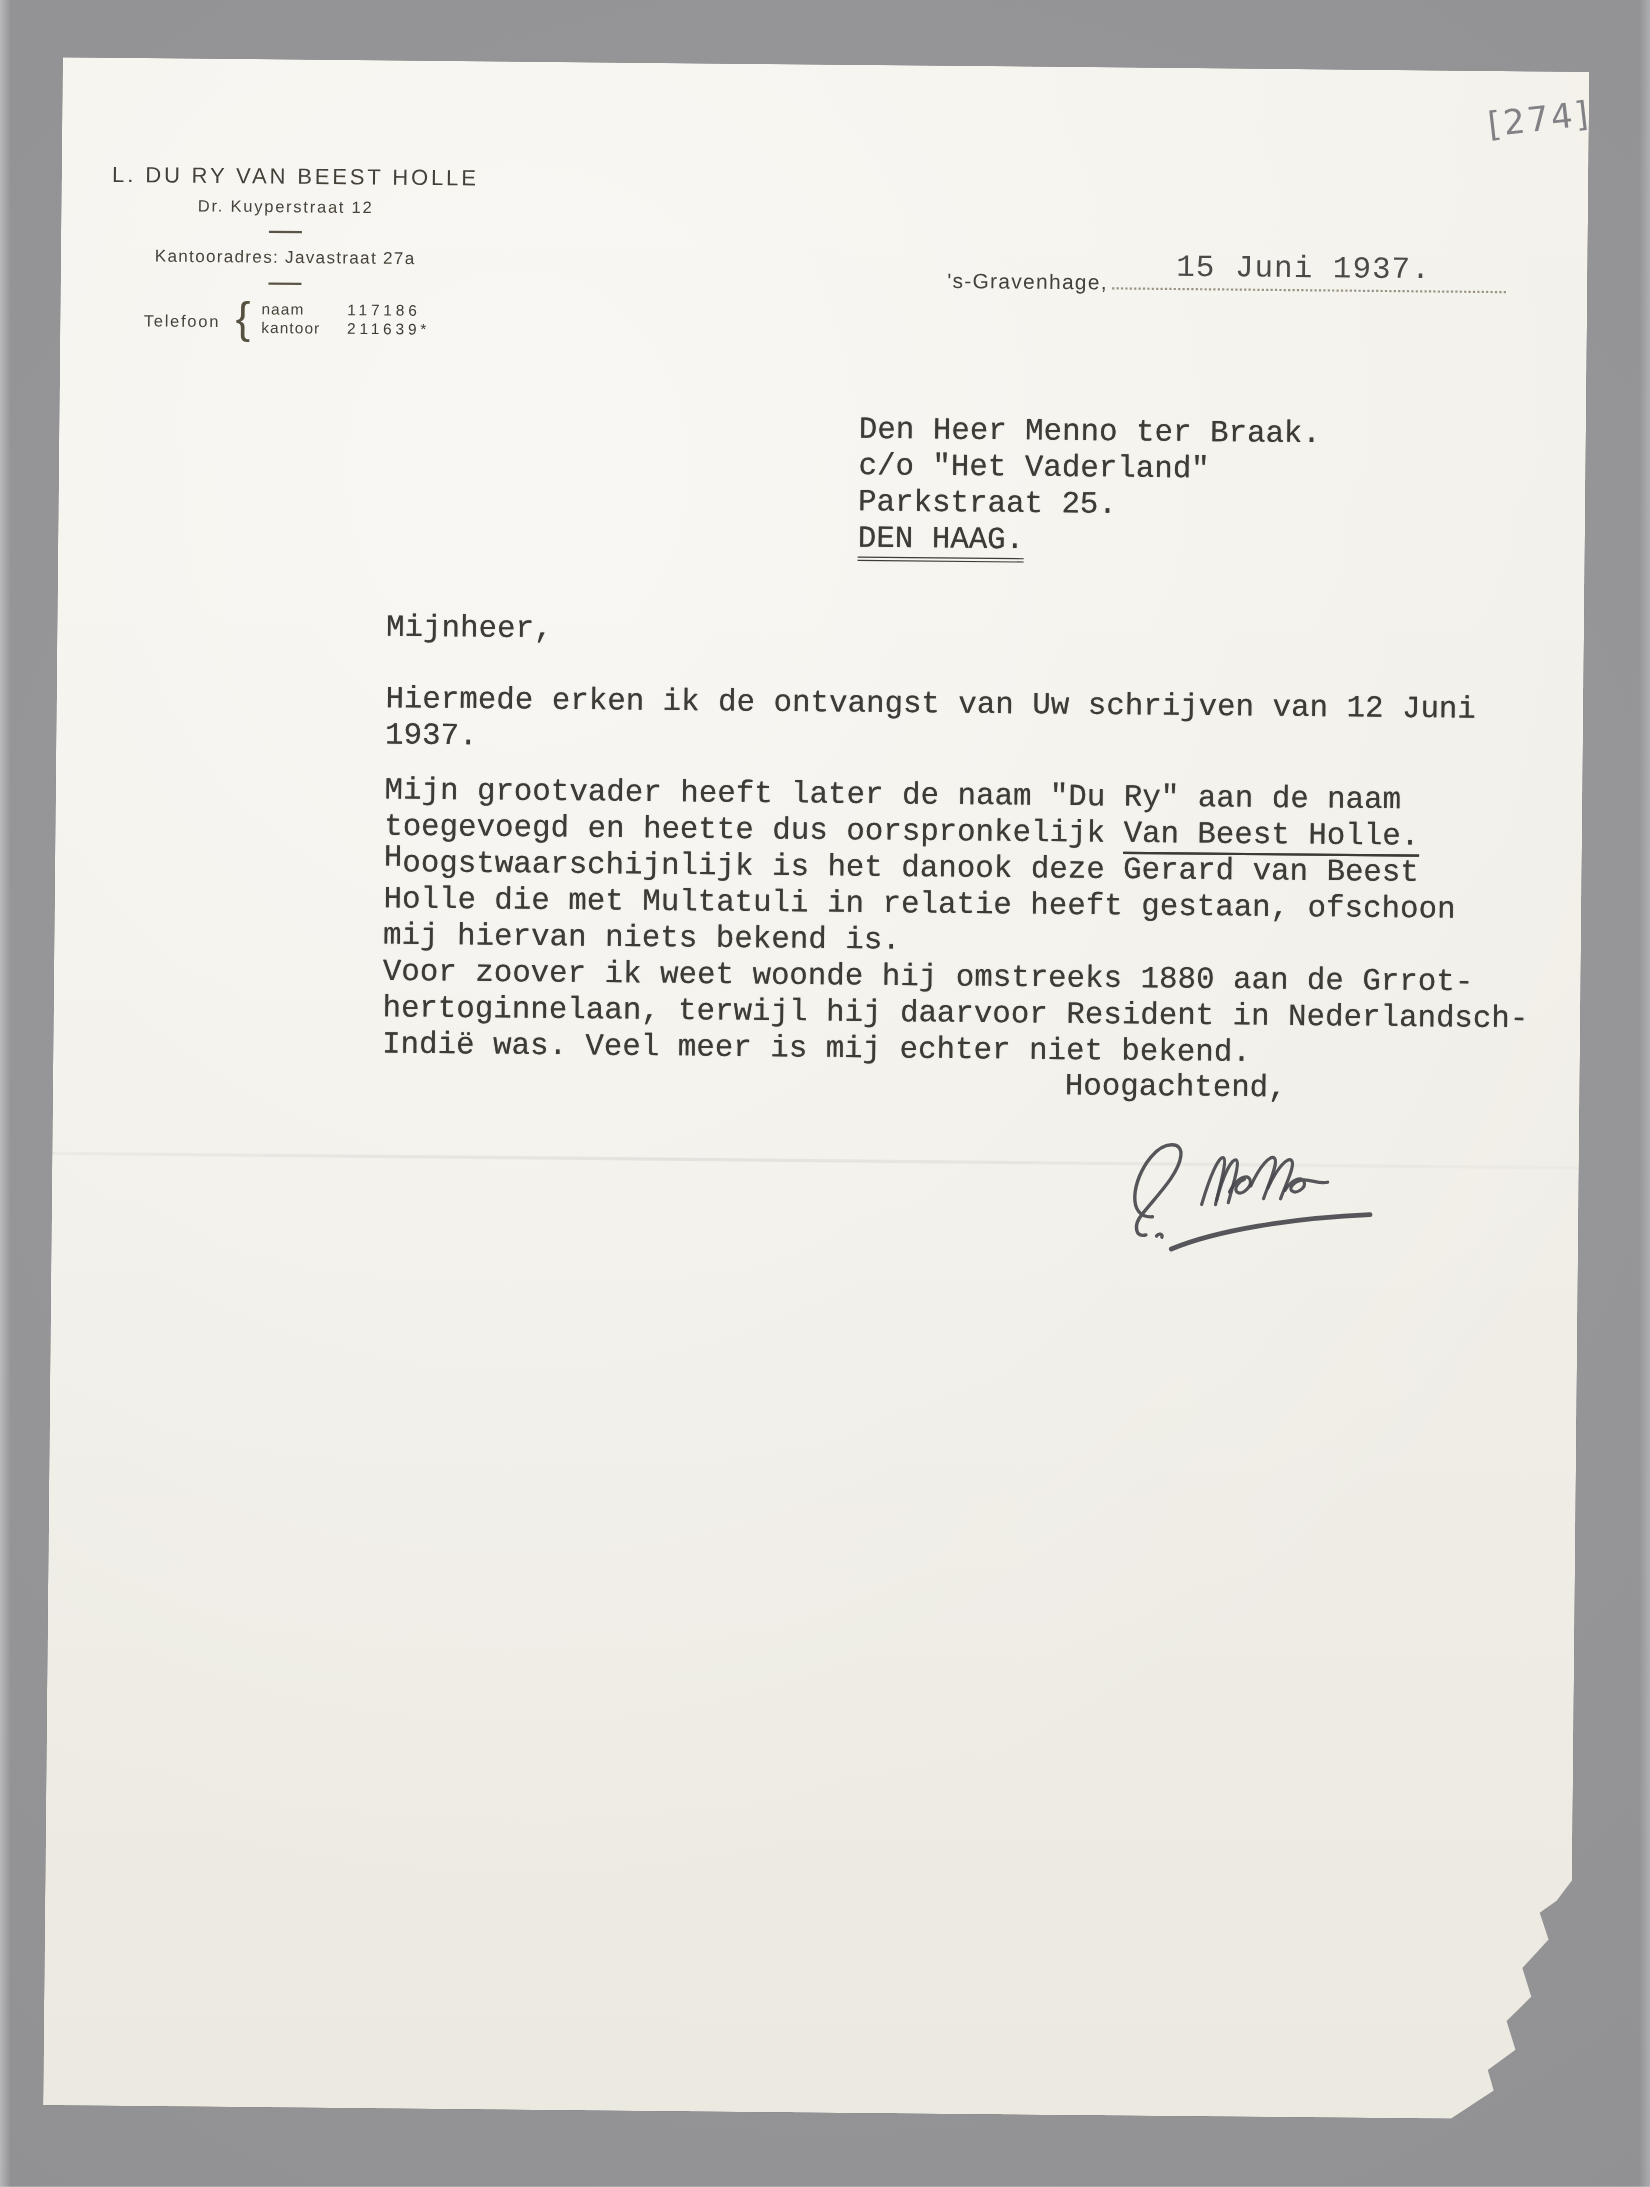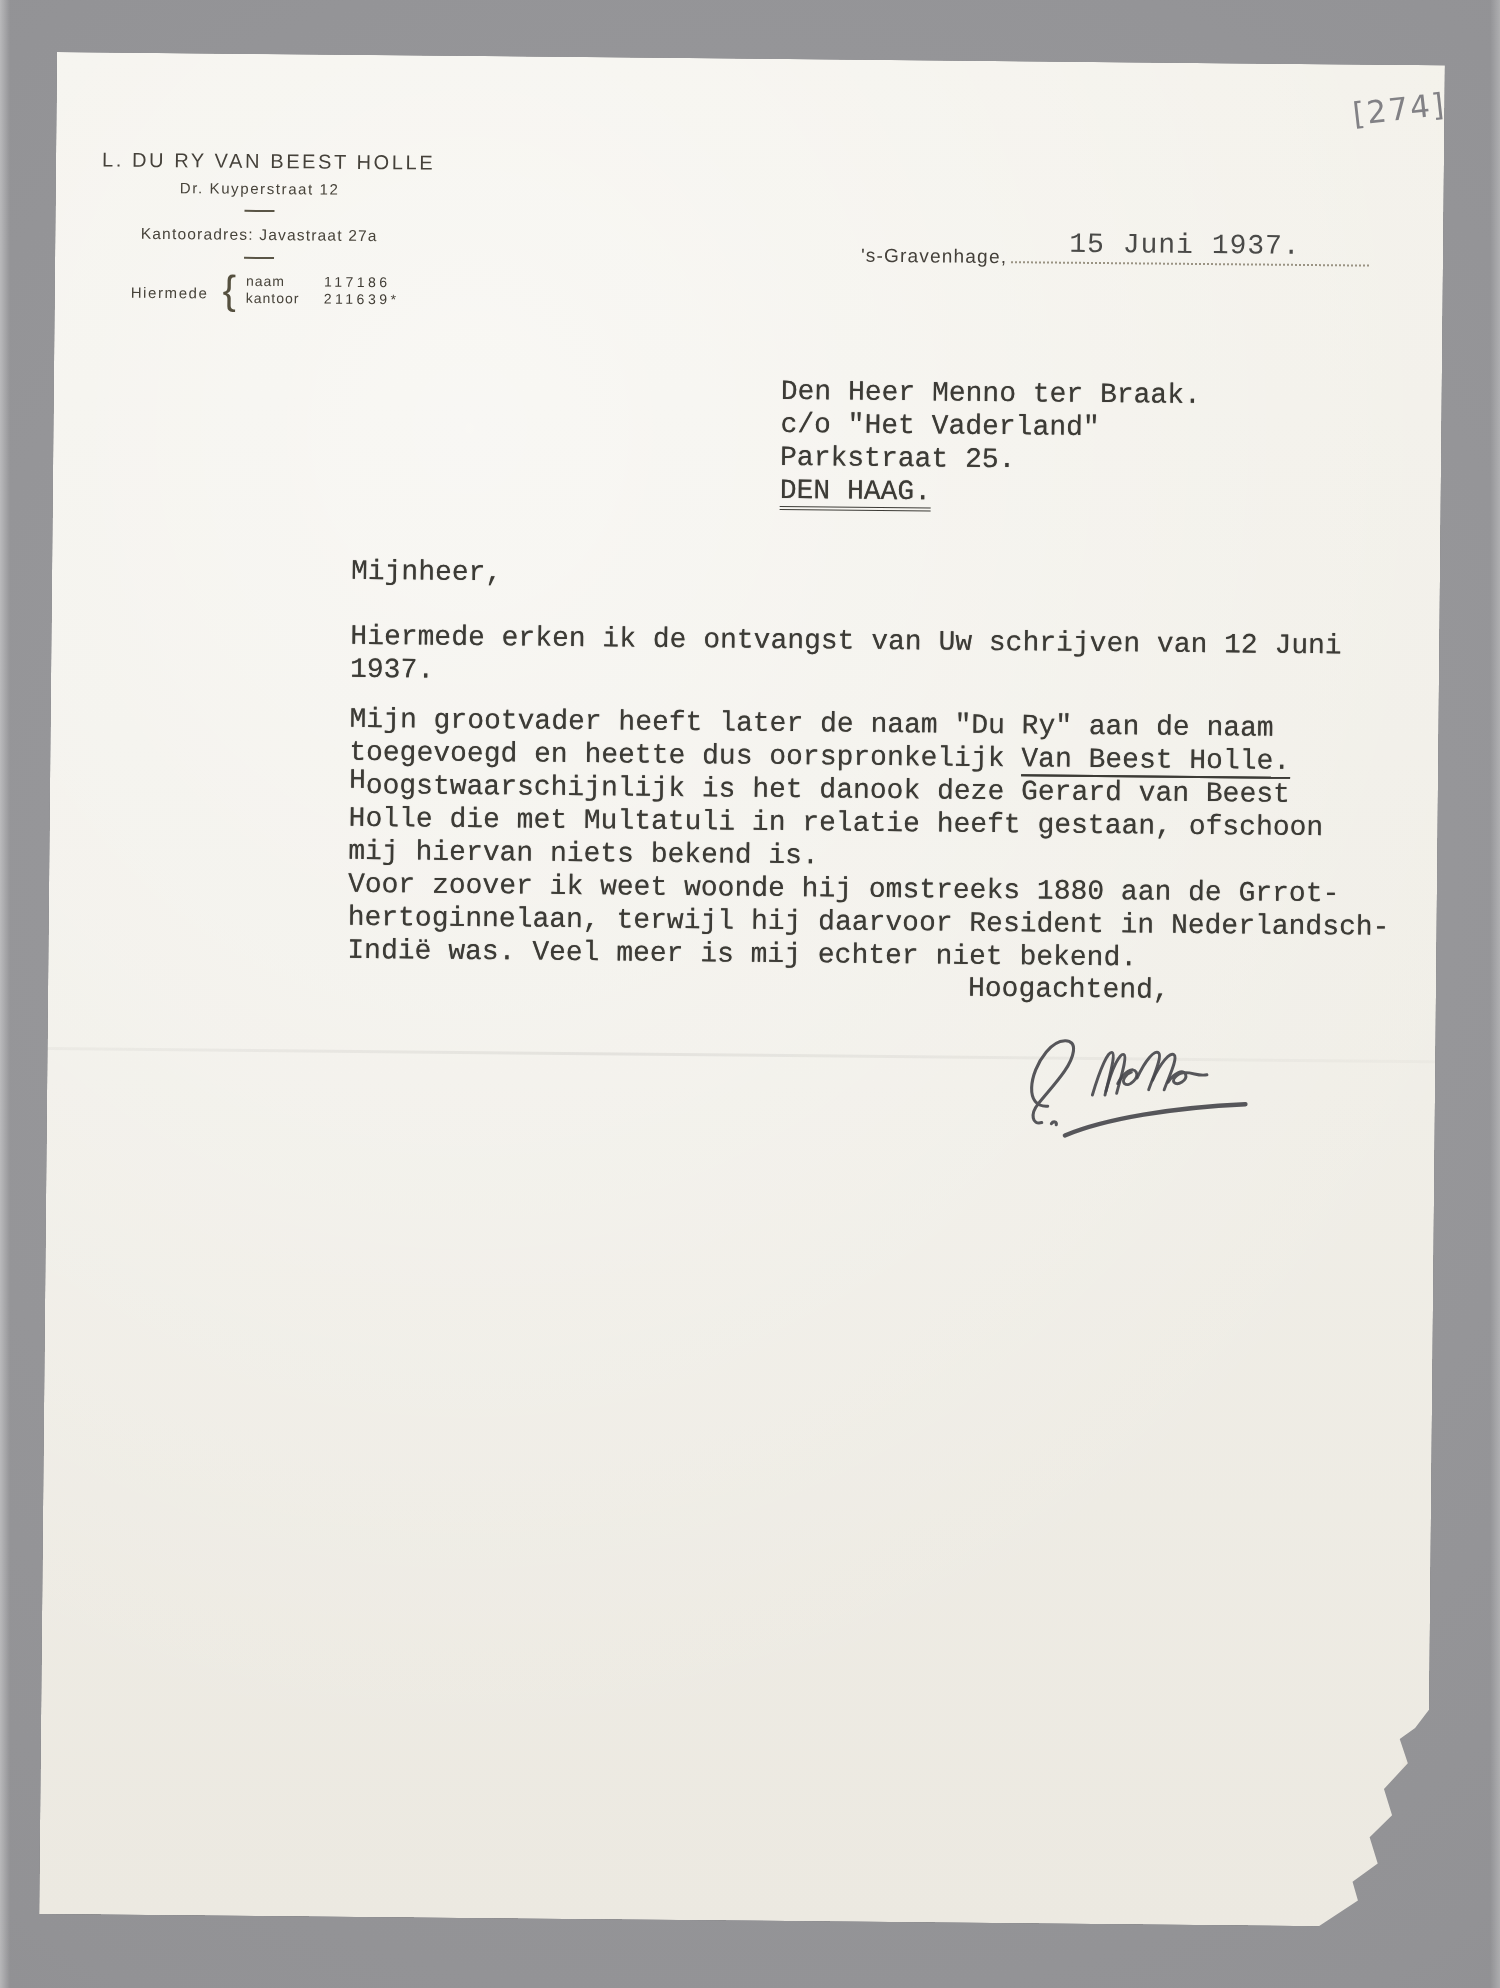--- a/index.html
+++ b/index.html
@@ -82,21 +82,21 @@
 
   <div class="pagenum">[274]</div>
 
   <div class="letterhead">
     <div class="lh-name">L. DU RY VAN BEEST HOLLE</div>
     <div class="lh-addr">Dr. Kuyperstraat 12</div>
     <hr class="lh-rule">
     <div class="lh-office">Kantooradres: Javastraat 27a</div>
     <hr class="lh-rule">
     <div class="lh-phone">
-      <span class="plabel">Hiermede</span>
+      <span class="plabel">Telefoon</span>
       <span class="brace">{</span>
       <span class="rows">
         <span class="prow">
           <span class="k">naam</span>
           <span class="v">117186</span>
         </span>
         <span class="prow">
           <span class="k">kantoor</span>
           <span class="v">211639*</span>
         </span>

